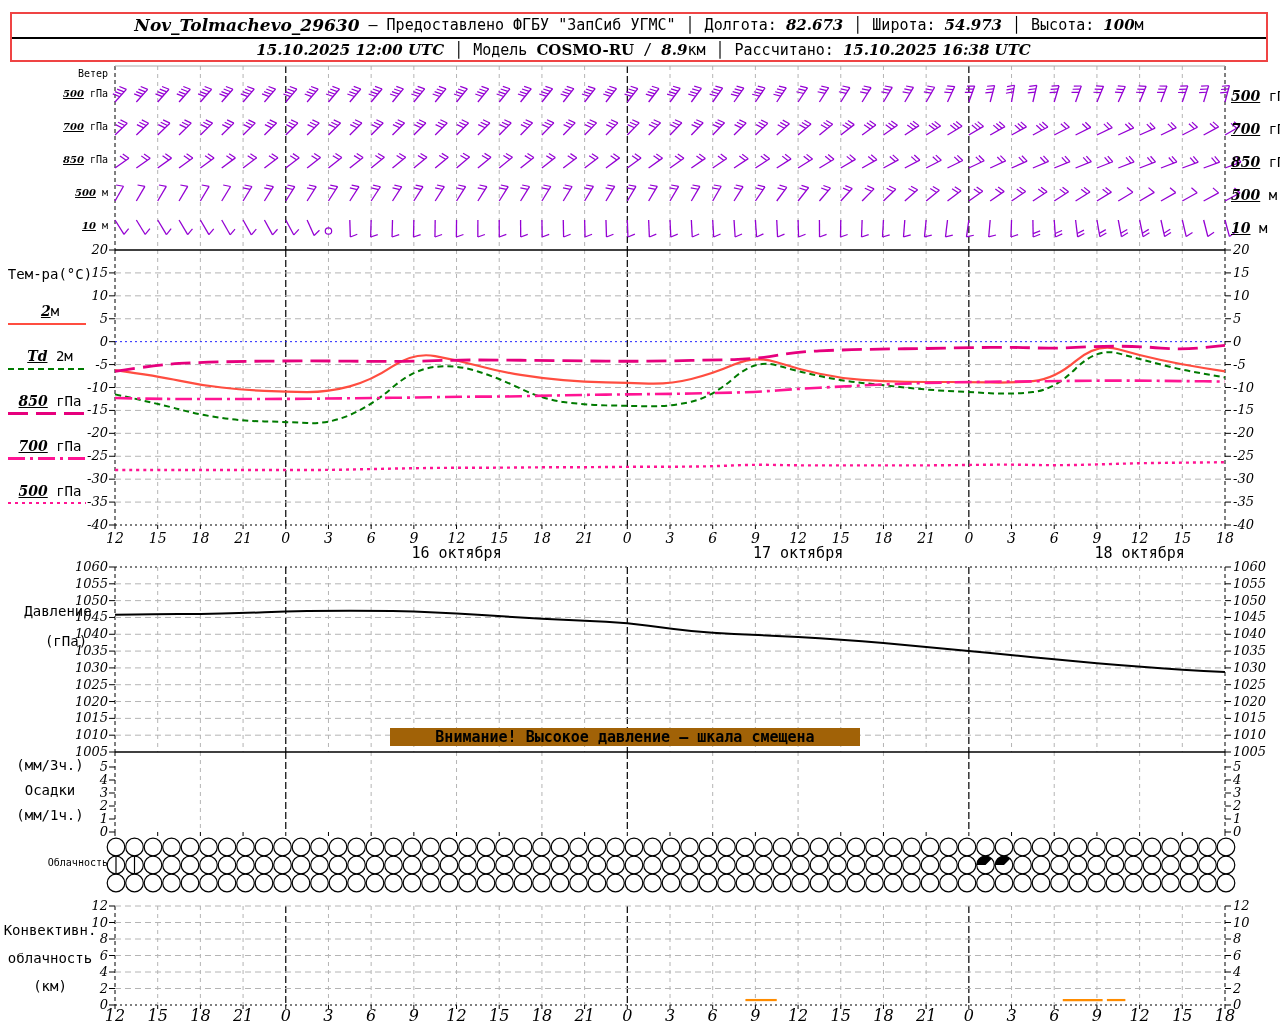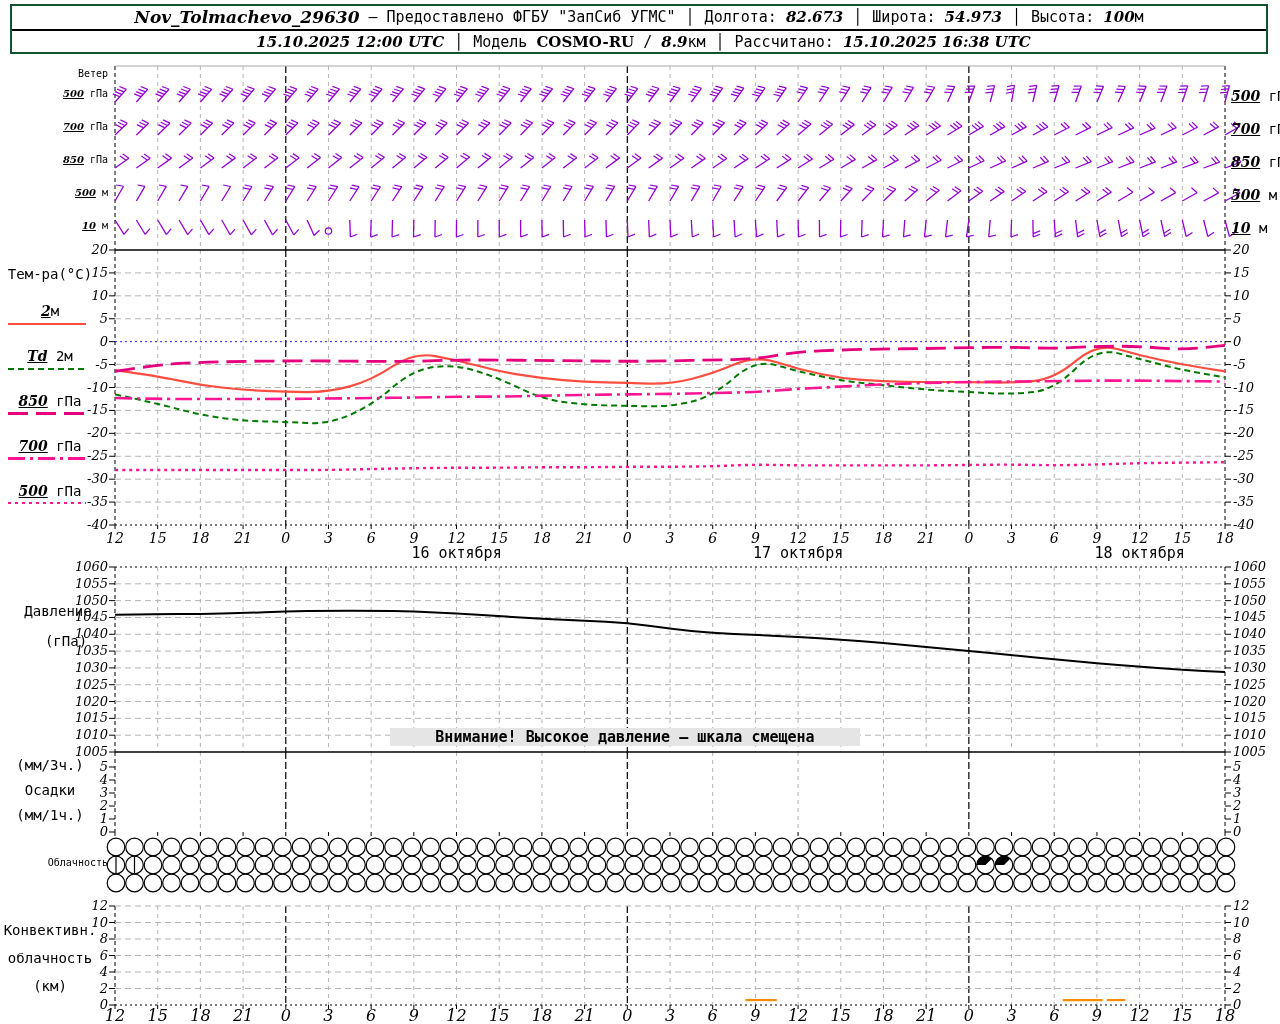--- a/index.html
+++ b/index.html
@@ -1,34 +1,34 @@
 <!DOCTYPE html>
 <html><head>
 <meta charset="utf-8">
 <style>
   html,body{margin:0;padding:0;background:#fff;}
   #root{position:relative;width:1280px;height:1024px;background:#fff;overflow:hidden;
         font-family:"DejaVu Sans Mono",monospace;color:#000;}
   .abs{position:absolute;}
   svg#plot{position:absolute;left:0;top:0;}
   
-  #hdr{left:10px;top:4px;width:1258px;height:50px;border:2px solid #14532d;box-sizing:border-box;background:#fff;}
+  #hdr{left:10px;top:12px;width:1258px;height:50px;border:2px solid #ef4444;box-sizing:border-box;background:#fff;}
   .hrow{height:23px;display:flex;align-items:center;justify-content:center;white-space:pre;font-size:15px;line-height:23px;}
   #hrow1{border-bottom:2px solid #000;}
   .bi{font-family:"DejaVu Serif",serif;font-style:italic;font-weight:bold;}
   .bold{font-weight:bold;}
   .station{font-size:17px;}
   .sep{padding:0 10px;}
   
   .llab{left:0;width:108px;text-align:right;font-size:10px;white-space:pre;}
   .rlab{left:1231px;font-size:14px;white-space:pre;}
   .cl{left:0;width:100px;text-align:center;font-size:14px;white-space:pre;}
   .num{font-family:"DejaVu Serif",serif;font-style:italic;font-weight:normal;text-decoration:underline;}
   .lsample{left:8px;width:78px;height:5px;}
-  #warn{left:390px;top:728px;width:470px;text-align:center;font-size:15px;font-weight:bold;background:#e5e5e5;z-index:5;}
+  #warn{left:390px;top:728px;width:470px;text-align:center;font-size:15px;font-weight:bold;background:#a16207;z-index:5;}
 </style>
 </head>
 <body>
 
 <div id="root">
 
   <svg id="plot" width="1280" height="1024">
       <g>
         <line x1="115" y1="66" x2="115" y2="250" stroke="#000" stroke-width="1" stroke-dasharray="4,3"></line>
         <line x1="115" y1="250" x2="115" y2="525" stroke="#000" stroke-width="1" stroke-dasharray="4,3"></line>

